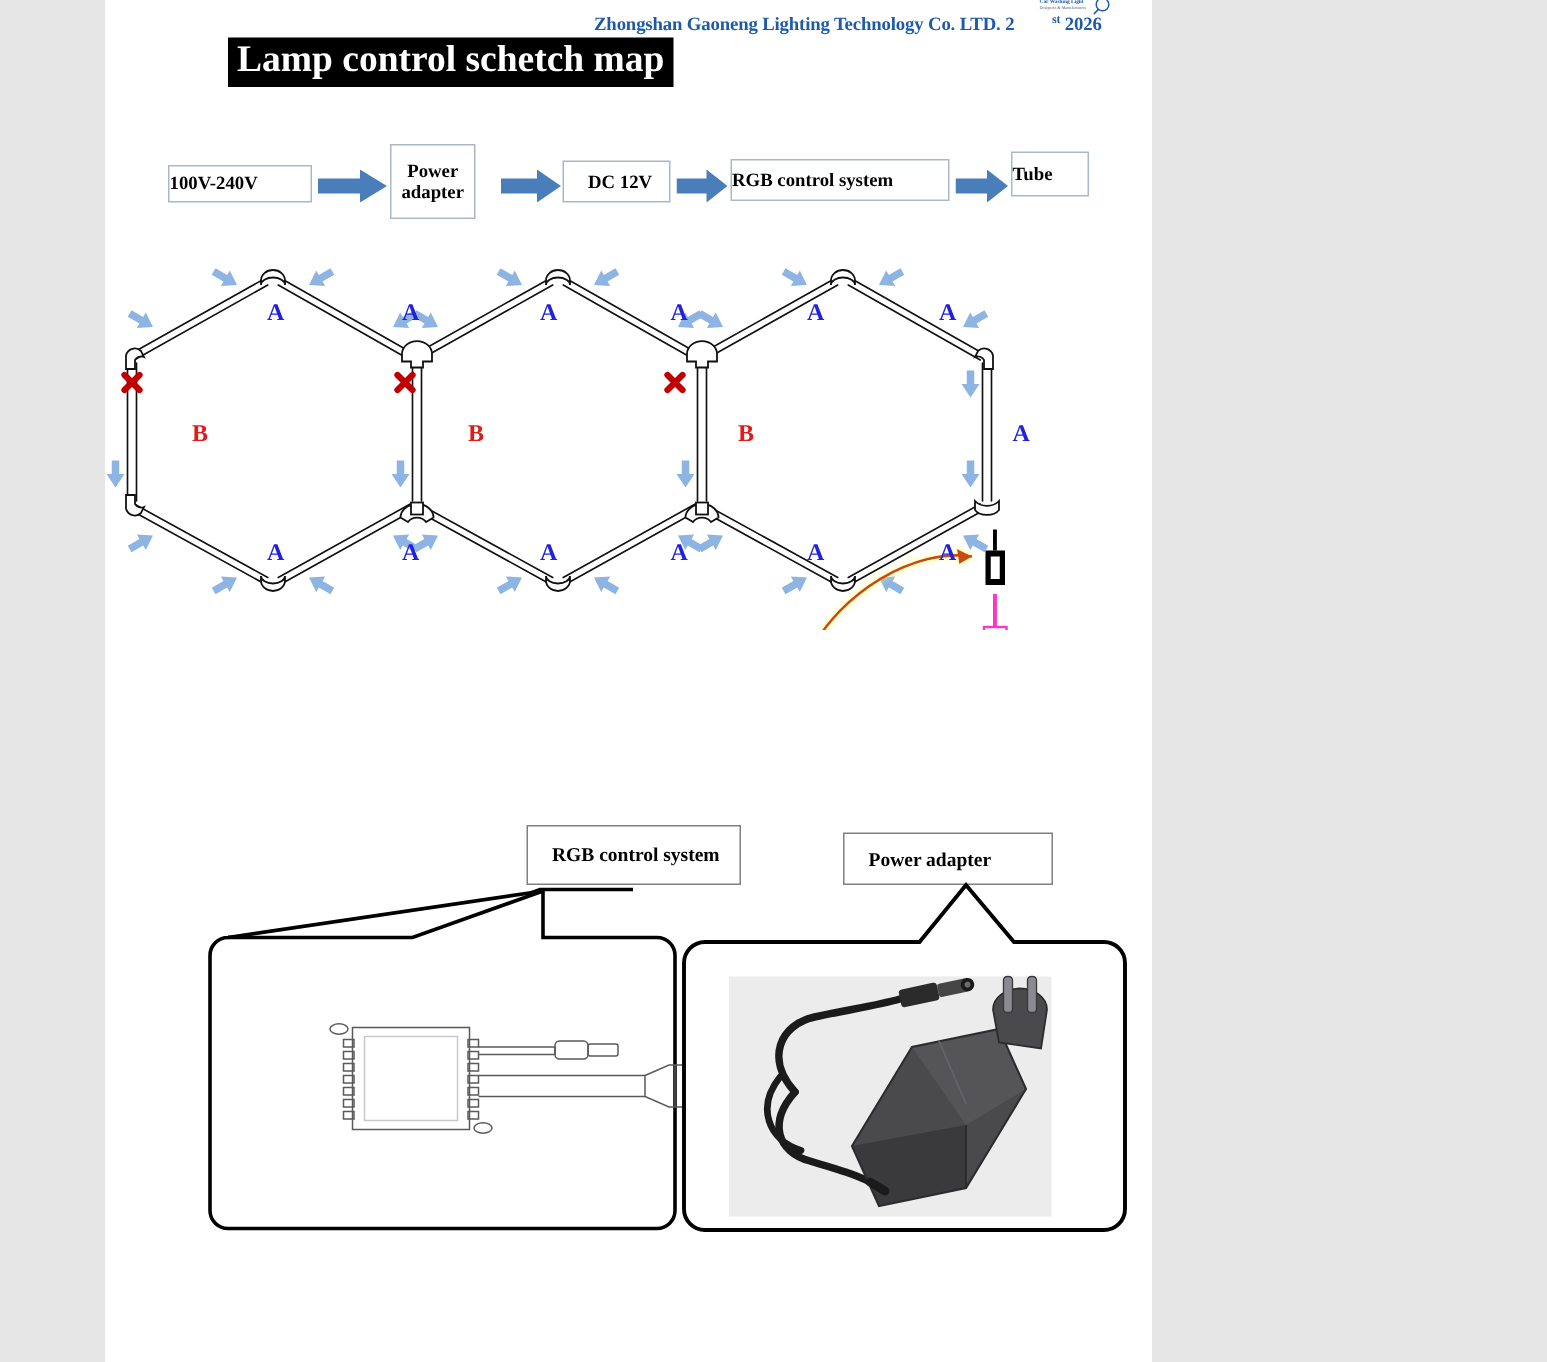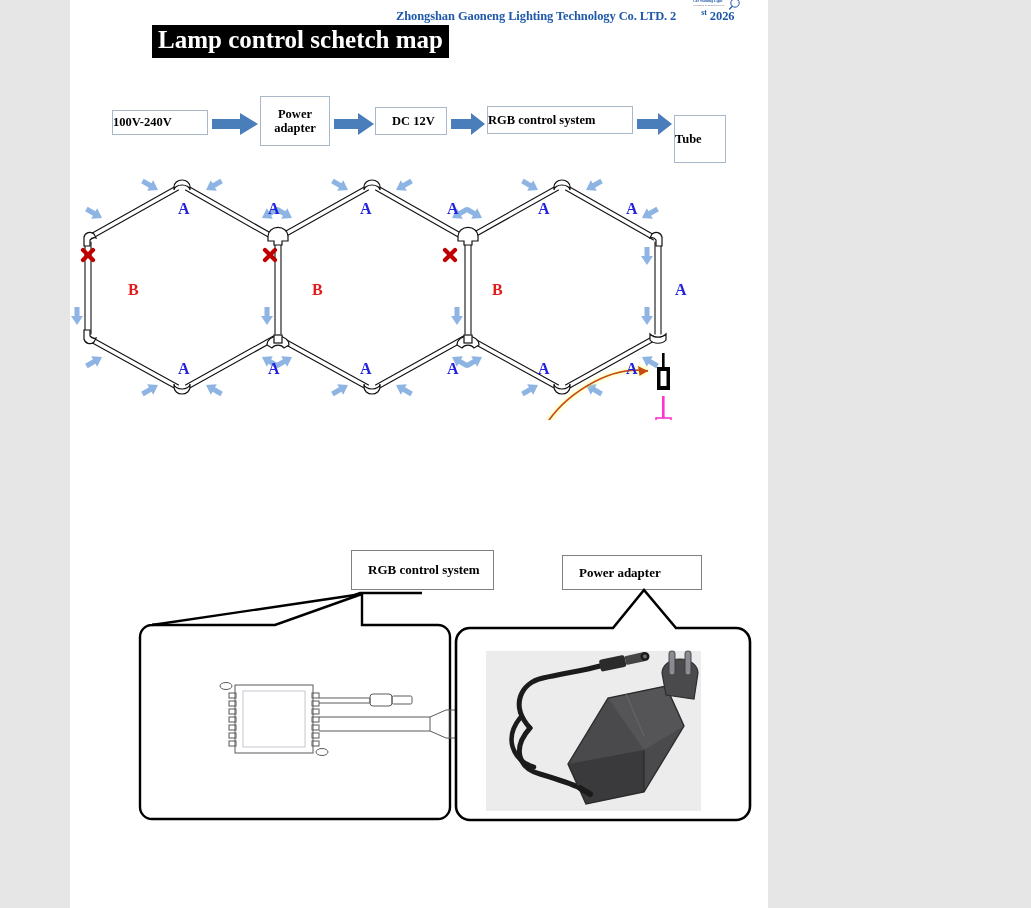--- a/index.html
+++ b/index.html
@@ -97,21 +97,21 @@
   <div id="flow">
 
     <div class="flow-box" style="left:0px;top:14px;width:96px;height:25px;">
       <span>100V-240V</span>
     </div>
 
     <svg class="flow-arrow" style="left:100px;top:17px;" width="46" height="22" viewBox="0 0 46 22">
       <path d="M0 6 L28 6 L28 0 L46 11 L28 22 L28 16 L0 16 Z" fill="#4a7ebb"></path>
     </svg>
 
-    <div class="flow-box" style="left:148px;top:0px;width:70px;height:50px;flex-direction:column;justify-content:center;">
+    <div class="flow-box" style="left:148px;top:0px;width:57px;height:50px;flex-direction:column;justify-content:center;">
       <span style="white-space:pre-line">Power
 adapter</span>
     </div>
 
     <svg class="flow-arrow" style="left:222px;top:17px;" width="40" height="22" viewBox="0 0 40 22">
       <path d="M0 6 L24 6 L24 0 L40 11 L24 22 L24 16 L0 16 Z" fill="#4a7ebb"></path>
     </svg>
 
     <div class="flow-box" style="left:263px;top:11px;width:72px;height:28px;padding-left:16px;">
       <span>DC 12V</span>
@@ -122,21 +122,21 @@
     </svg>
 
     <div class="flow-box" style="left:375px;top:10px;width:146px;height:28px;">
       <span>RGB control system</span>
     </div>
 
     <svg class="flow-arrow" style="left:525px;top:17px;" width="35" height="22" viewBox="0 0 35 22">
       <path d="M0 6 L21 6 L21 0 L35 11 L21 22 L21 16 L0 16 Z" fill="#4a7ebb"></path>
     </svg>
 
-    <div class="flow-box" style="left:562px;top:19px;width:52px;height:48px;">
+    <div class="flow-box" style="left:562px;top:5px;width:52px;height:30px;">
       <span>Tube</span>
     </div>
   </div>
 
   <svg id="hexarea" viewBox="0 0 698 270">
     <defs>
       <g id="tubejoint">
         <path d="M-6 0 a6 6 0 0 1 12 0 l0 4 l-12 0 Z" fill="#fff" stroke="#111" stroke-width="1.2"></path>
       </g>
 

